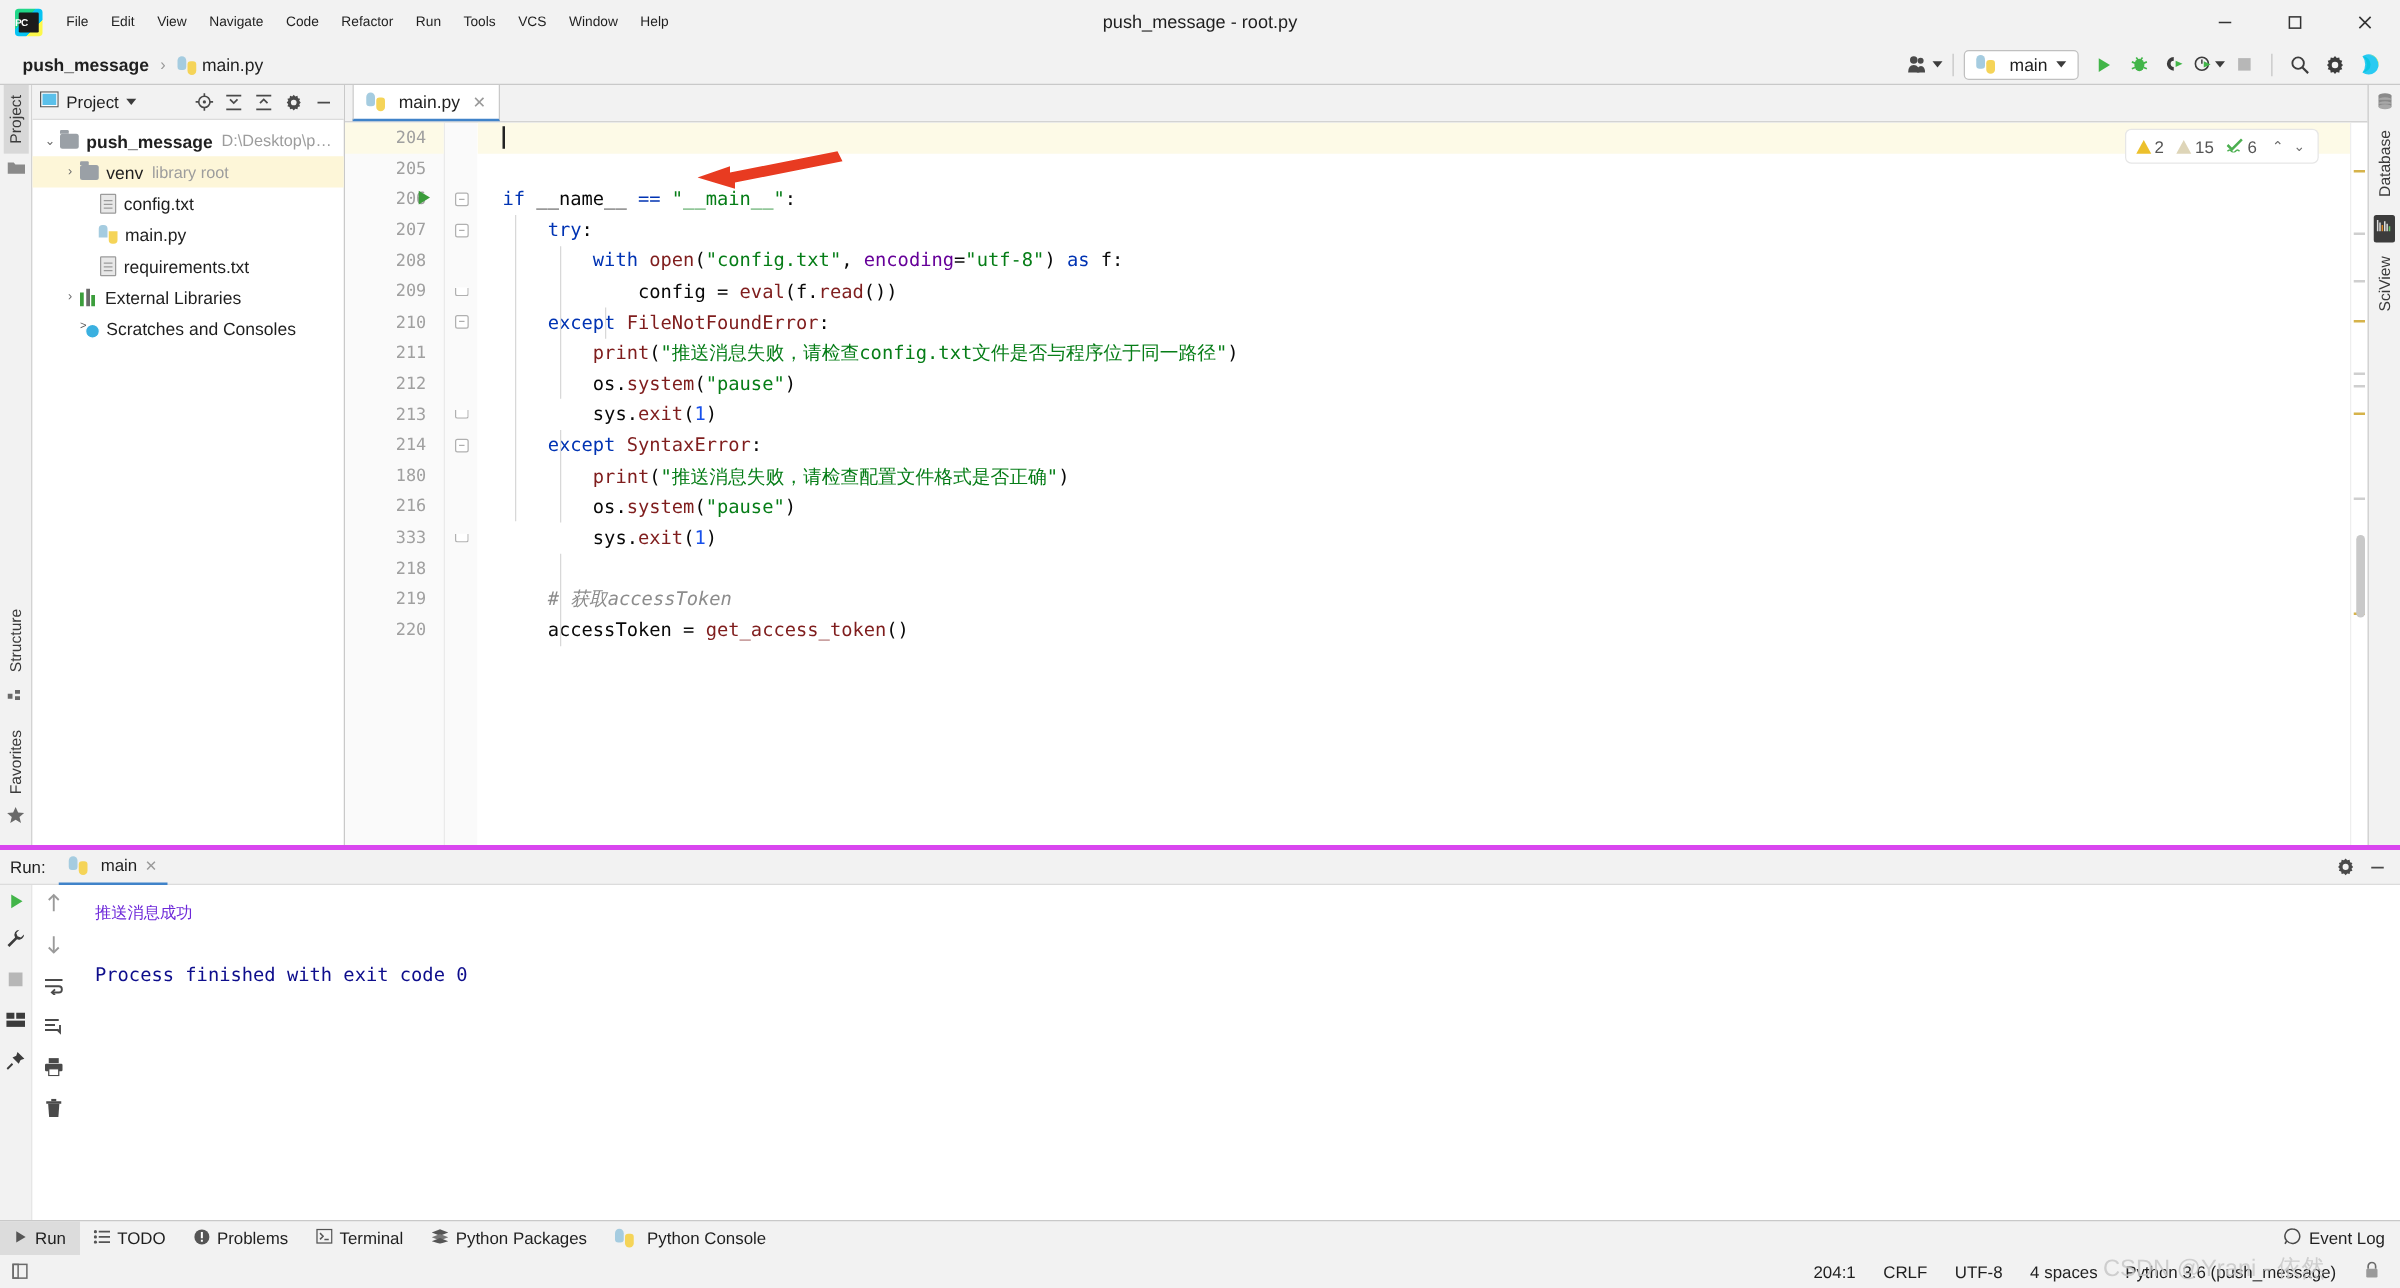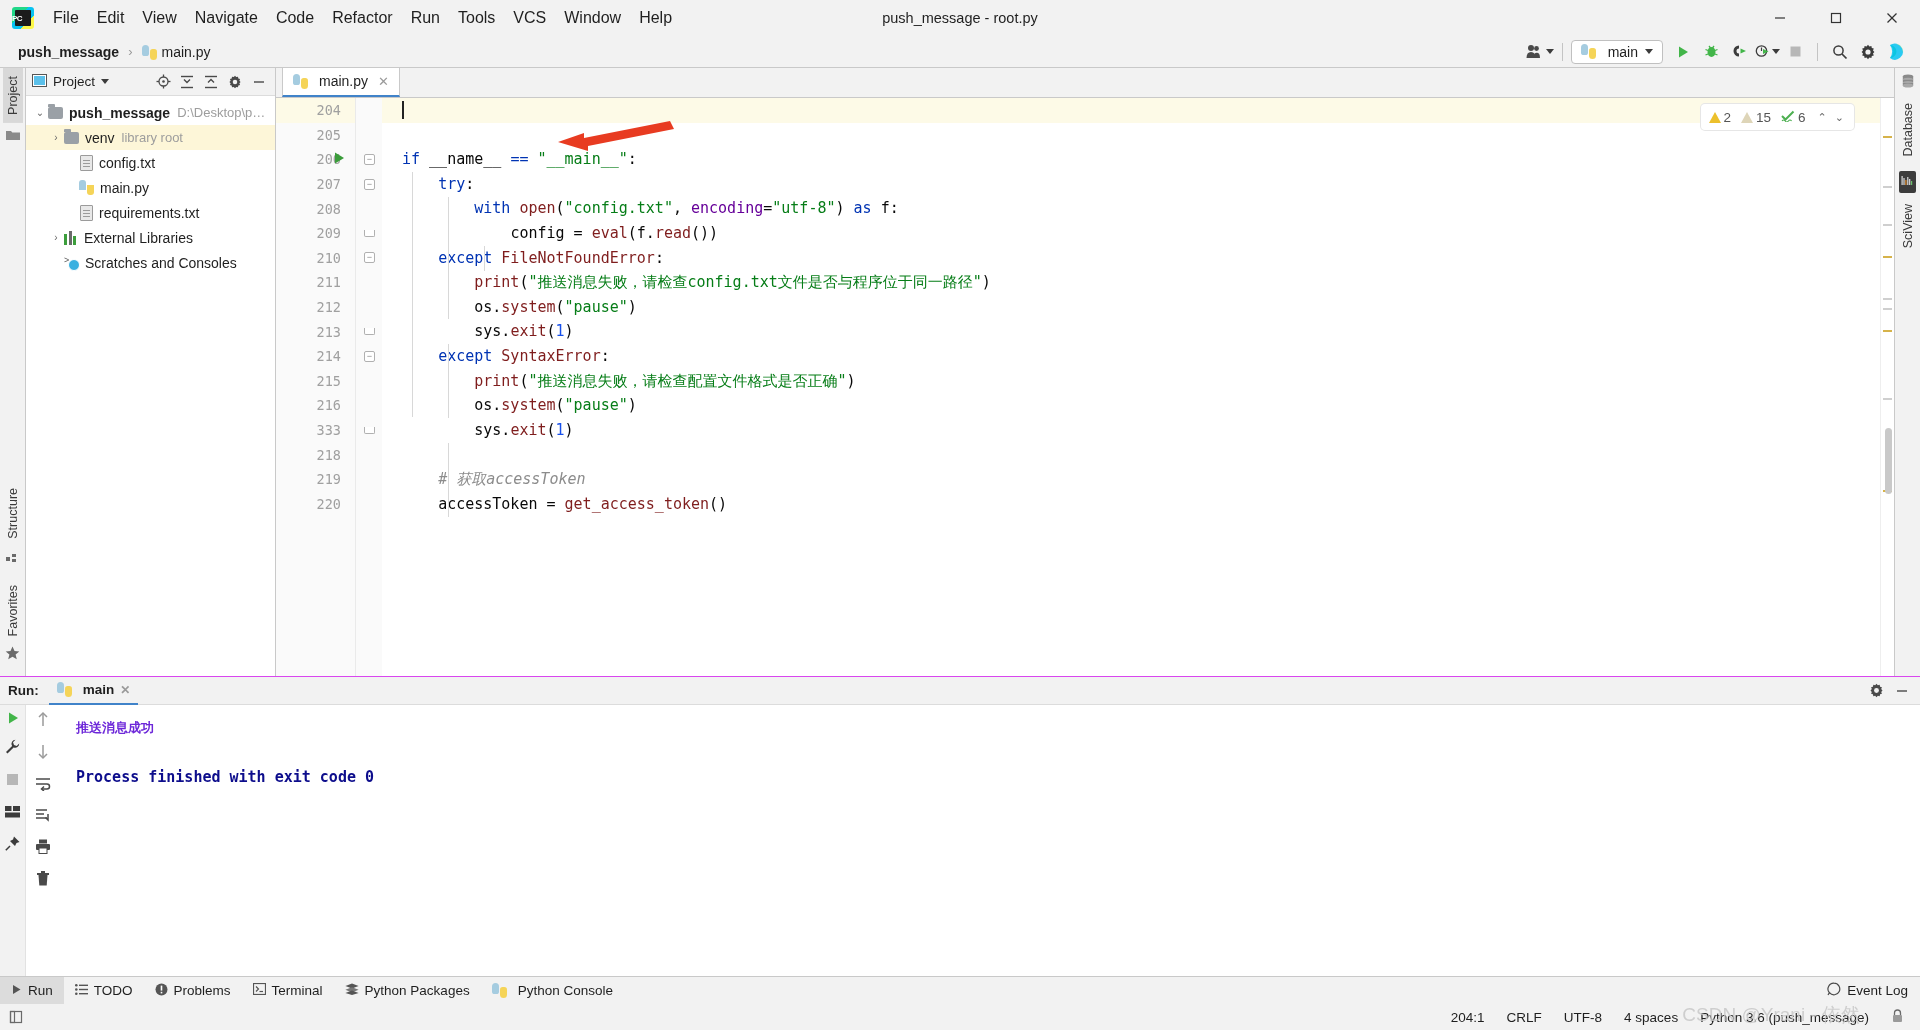--- a/index.html
+++ b/index.html
@@ -25,21 +25,21 @@
   }
   .pc-logo::after {
     content:""; position:absolute; left:3px; top:3px; right:3px; bottom:3px;
     background:#1b1b1b; border-radius:1px;
   }
   .pc-logo span {
     position: relative; z-index:2; color:#fff; font-size:8px; font-weight:bold; letter-spacing:-0.5px;
   }
   .menu { display: flex; align-items: center; height: 100%; }
   .menu-item {
-    padding: 0 9px; font-size: 16px; color: #1f1f1f; height: 100%;
+    padding: 0 9px; font-size: 11px; color: #1f1f1f; height: 100%;
     display: flex; align-items: center; cursor: default; white-space: nowrap;
   }
   .win-title {
     position: absolute; left: 0; right: 0; text-align: center;
     font-size: 14.5px; color: #1f1f1f; pointer-events: none;
   }
   .win-ctrls { margin-left: auto; display: flex; height: 100%; }
   .win-btn {
     width: 56px; height: 36px; display: flex; align-items: center; justify-content: center;
     font-size: 15px; color: #333;
@@ -200,21 +200,21 @@
   .stripe { width:14px; flex:0 0 14px; background:#fff; border-left:1px solid #eee; position:relative; }
   .stripe i { position:absolute; left:2px; right:2px; height:2px; display:block; }
   .scroll-thumb { position:absolute; right:2px; width:7px; border-radius:4px; background:#c9c9c9; }
 
   .right-rail {
     width:26px; flex:0 0 26px; background:#f2f2f2; border-left:1px solid #c9c9c9;
     display:flex; flex-direction:column; align-items:center; padding-top:6px;
   }
 
   
-  .runwin { height: 300px; flex:0 0 300px; background:#fff; display:flex; flex-direction:column; border-top:1px solid #d946ef;font-weight:bold; }
+  .runwin { height: 300px; flex:0 0 300px; background:#fff; display:flex; flex-direction:column; border-top:4px solid #d946ef; }
   .runwin-head {
     height:28px; background:#f2f2f2; display:flex; align-items:center; padding:0 8px; gap:10px; flex:0 0 28px;
     border-bottom:1px solid #dcdcdc;
   }
   .runwin-head .rlabel { font-size:13.5px; color:#1f1f1f; }
   .run-tab {
     display:flex; align-items:center; gap:6px; font-size:13.5px; color:#1f1f1f;
     border-bottom:2px solid #4083c9; height:28px; padding:0 8px;
   }
   .run-tab .x { color:#9a9a9a; font-size:12px; }
@@ -554,21 +554,21 @@
                   <polygon points="1,0.5 10,6 1,11.5" fill="#3a9c3a"></polygon>
                 </svg></span></div>
             <div class="gut-row">207</div>
             <div class="gut-row">208</div>
             <div class="gut-row">209</div>
             <div class="gut-row">210</div>
             <div class="gut-row">211</div>
             <div class="gut-row">212</div>
             <div class="gut-row">213</div>
             <div class="gut-row">214</div>
-            <div class="gut-row">215</div>
+            <div class="gut-row">180</div>
             <div class="gut-row">216</div>
             <div class="gut-row">333</div>
             <div class="gut-row">218</div>
             <div class="gut-row">219</div>
             <div class="gut-row">220</div>
           </div>
 
         <div class="fold-col" id="foldcol">
             <div class="line-row" style="position: relative;"></div>
             <div class="line-row" style="position: relative;"></div>

